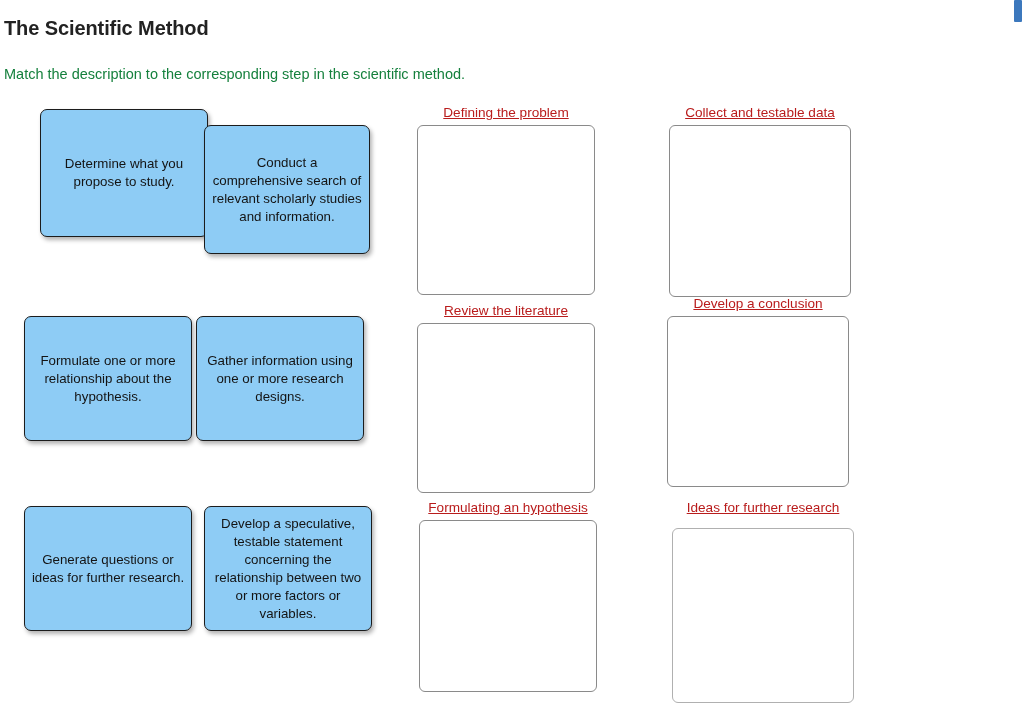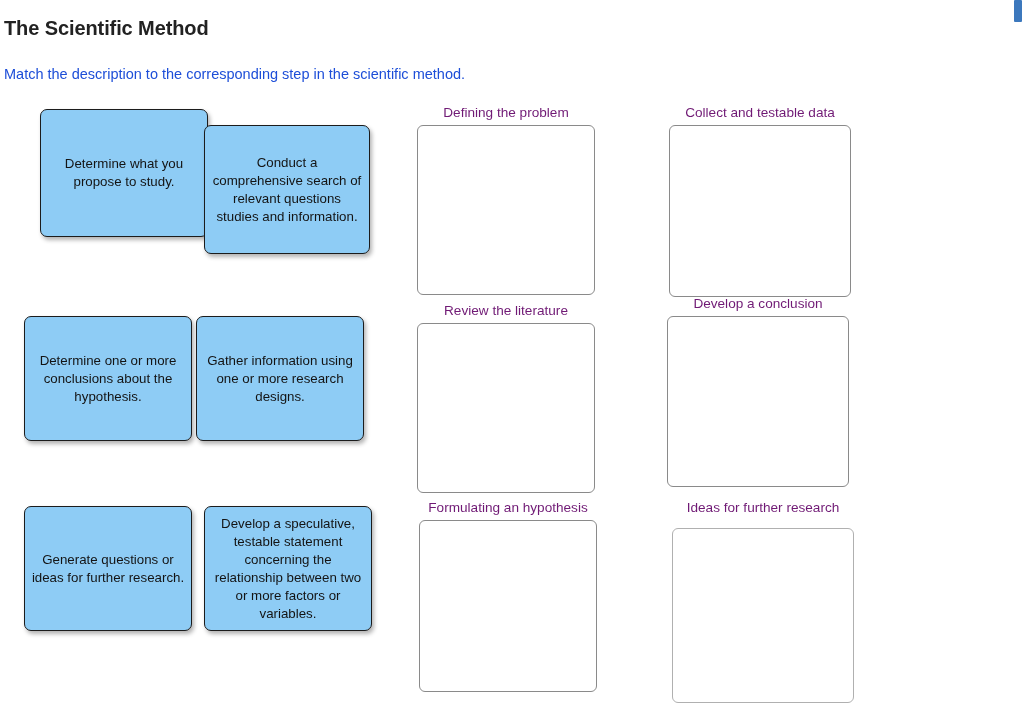--- a/index.html
+++ b/index.html
@@ -28,21 +28,21 @@
     letter-spacing: -0.1px;
     color: #222222;
     white-space: nowrap;
   }
   #page-instruction {
     position: absolute;
     left: 4px;
     top: 66px;
     font-size: 14.5px;
     font-weight: normal;
-    color: #1d4ed8;
+    color: #15803d;
     white-space: nowrap;
   }
 
   
   .drag-card {
     position: absolute;
     box-sizing: border-box;
     background: #8ECCF5;
     border: 1.5px solid #1c1c1c;
     border-radius: 7px;
@@ -64,24 +64,25 @@
   }
 
   
   .drop-group {
     position: absolute;
   }
   .drop-label {
     position: absolute;
     font-size: 13.6px;
     line-height: 16px;
-    color: #701a75;
+    color: #b91c1c;
     white-space: nowrap;
     text-align: center;
     user-select: none;
+    text-decoration: underline;
   }
   .drop-zone {
     position: absolute;
     box-sizing: border-box;
     background: #ffffff;
     border: 1px solid #8a8a8a;
     border-radius: 6px;
   }
   .drop-zone.light {
     border-color: #b0b0b0;
@@ -103,25 +104,25 @@
 
 <div id="page-title">The Scientific Method</div>
 
 <div id="page-instruction">Match the description to the corresponding step in the scientific method.</div>
 
 <div class="drag-card" style="left:24px; top:109px; width:168px; height:128px;margin-left:16px;">
   <span class="card-text">Determine what you propose to study.</span>
 </div>
 
 <div class="drag-card" style="left:204px; top:125px; width:166px; height:129px;">
-  <span class="card-text">Conduct a comprehensive search of relevant questions studies and information.</span>
+  <span class="card-text">Conduct a comprehensive search of relevant scholarly studies and information.</span>
 </div>
 
 <div class="drag-card" style="left:24px; top:316px; width:168px; height:125px;">
-  <span class="card-text">Determine one or more conclusions about the hypothesis.</span>
+  <span class="card-text">Formulate one or more relationship about the hypothesis.</span>
 </div>
 
 <div class="drag-card" style="left:196px; top:316px; width:168px; height:125px;">
   <span class="card-text">Gather information using one or more research designs.</span>
 </div>
 
 <div class="drag-card" style="left:24px; top:506px; width:168px; height:125px;justify-content:flex-end;">
   <span class="card-text">Generate questions or ideas for further research.</span>
 </div>
 

